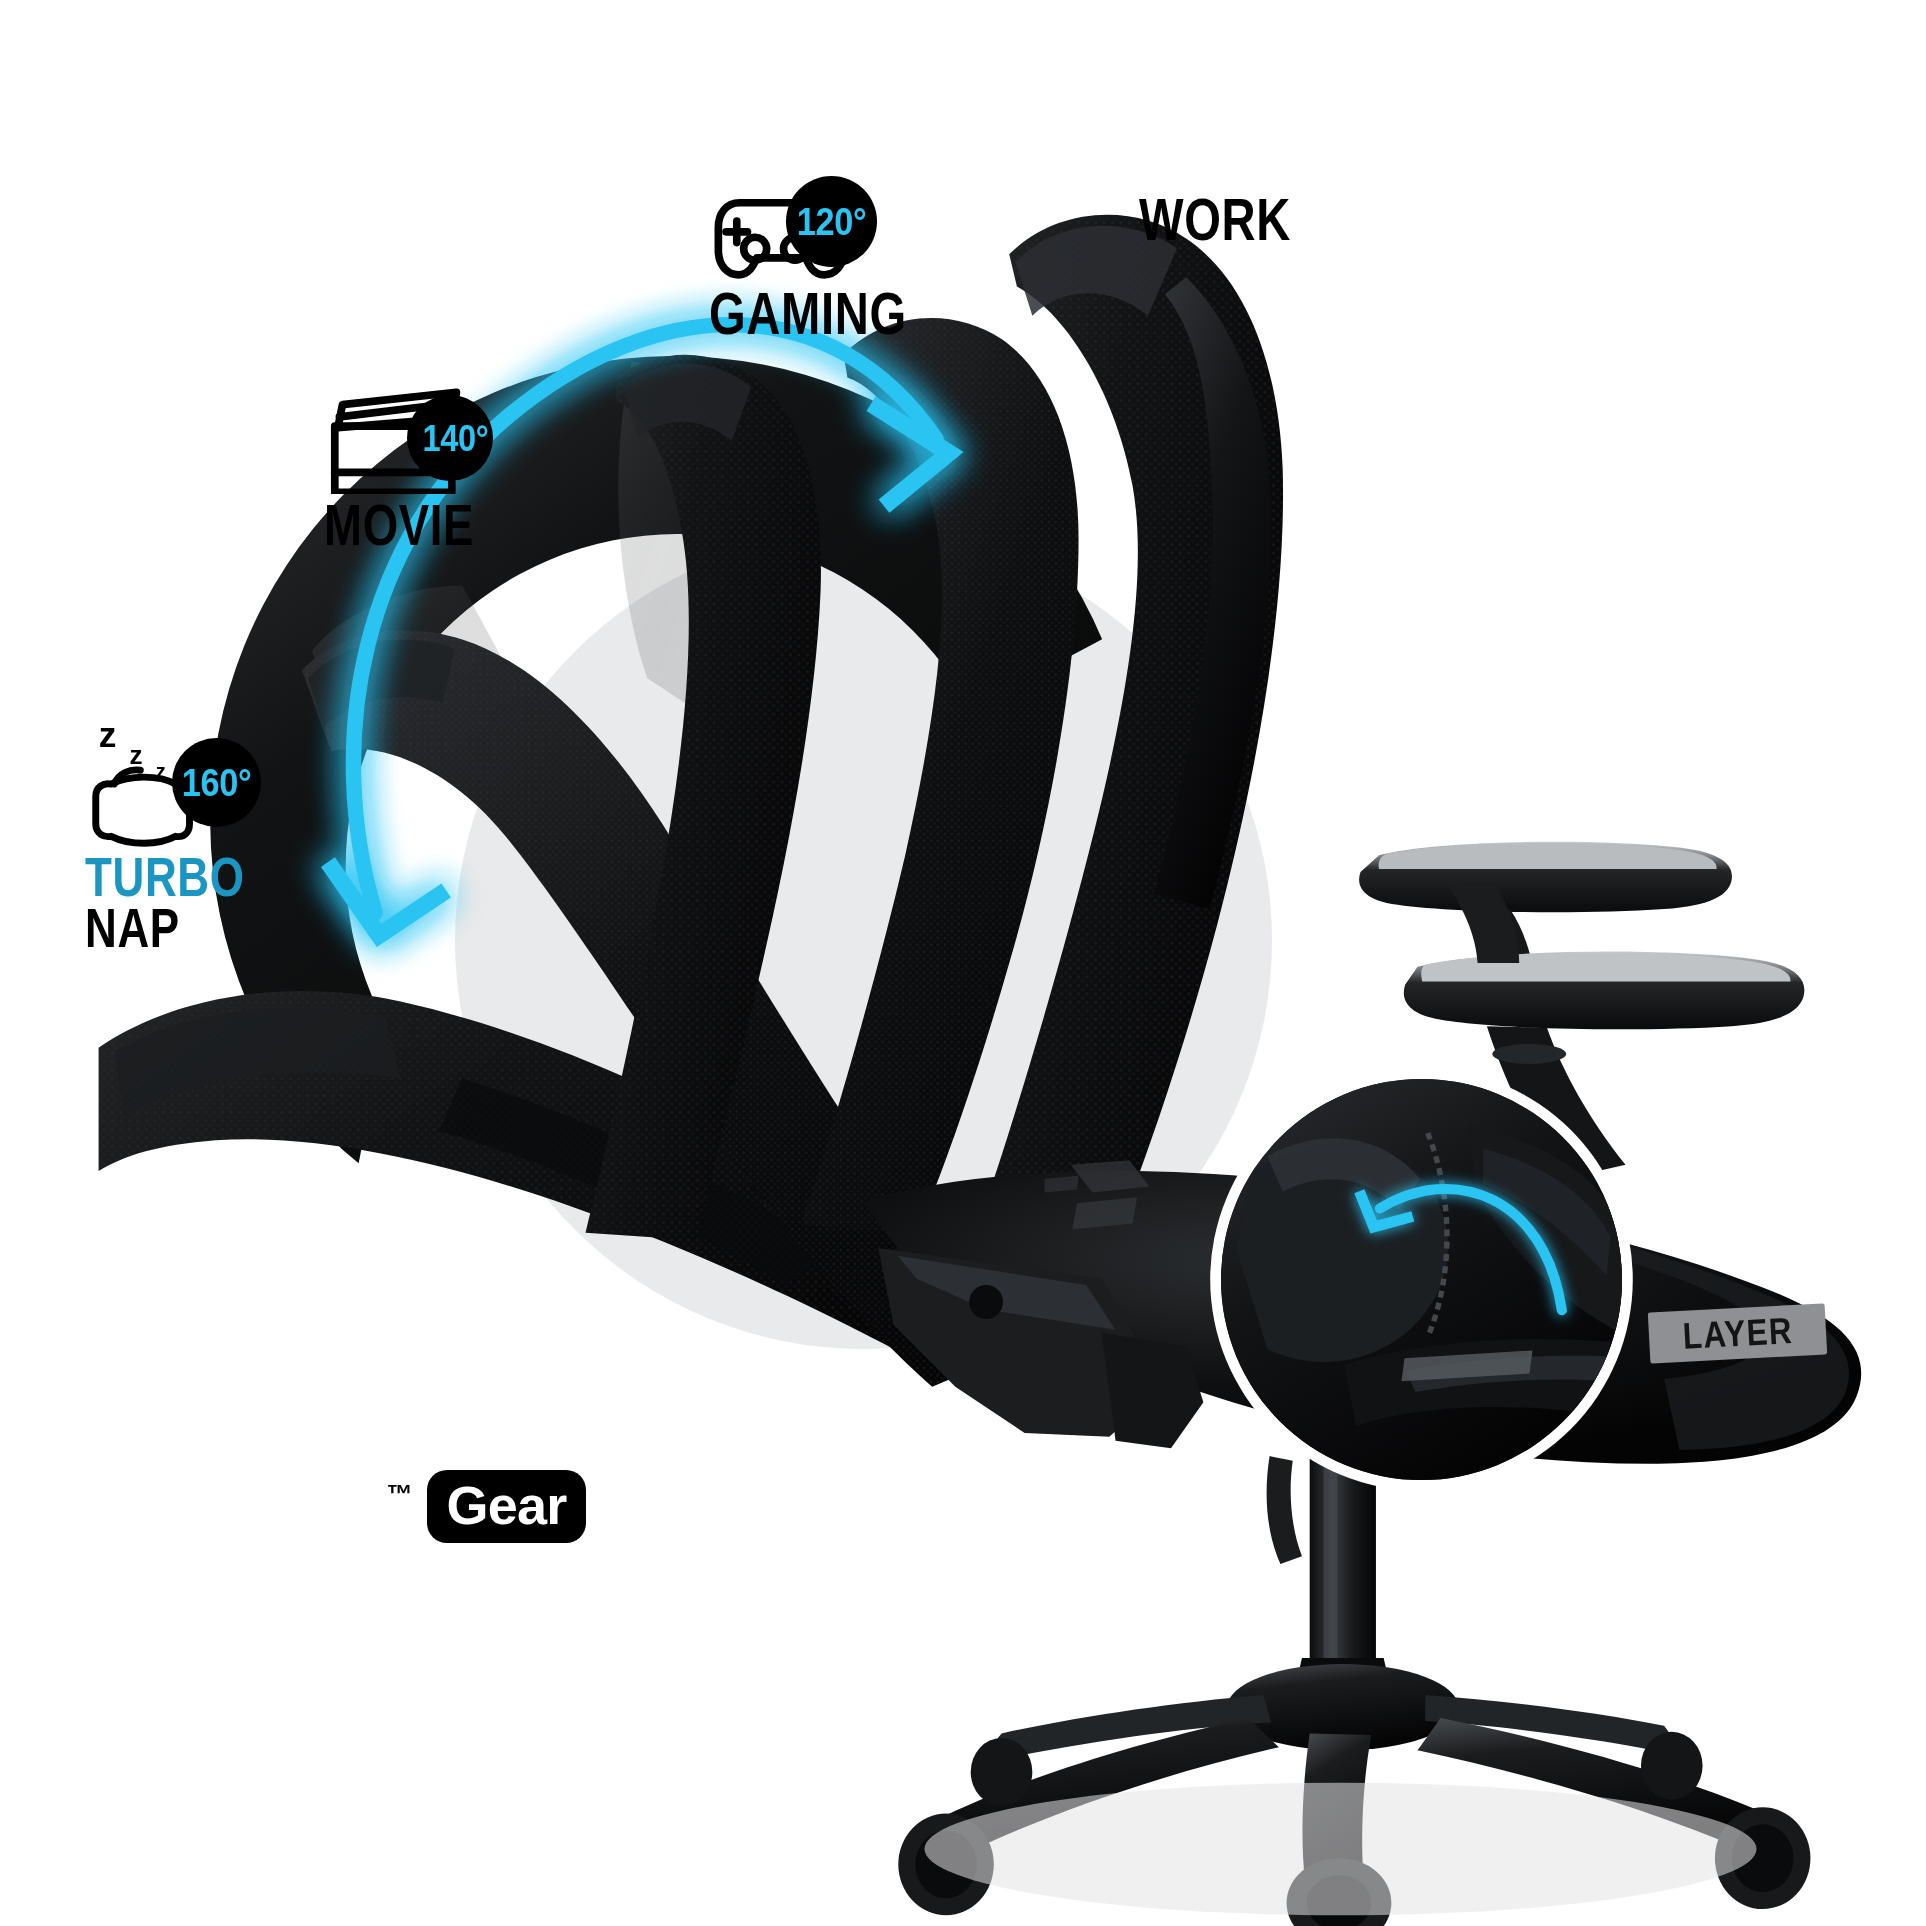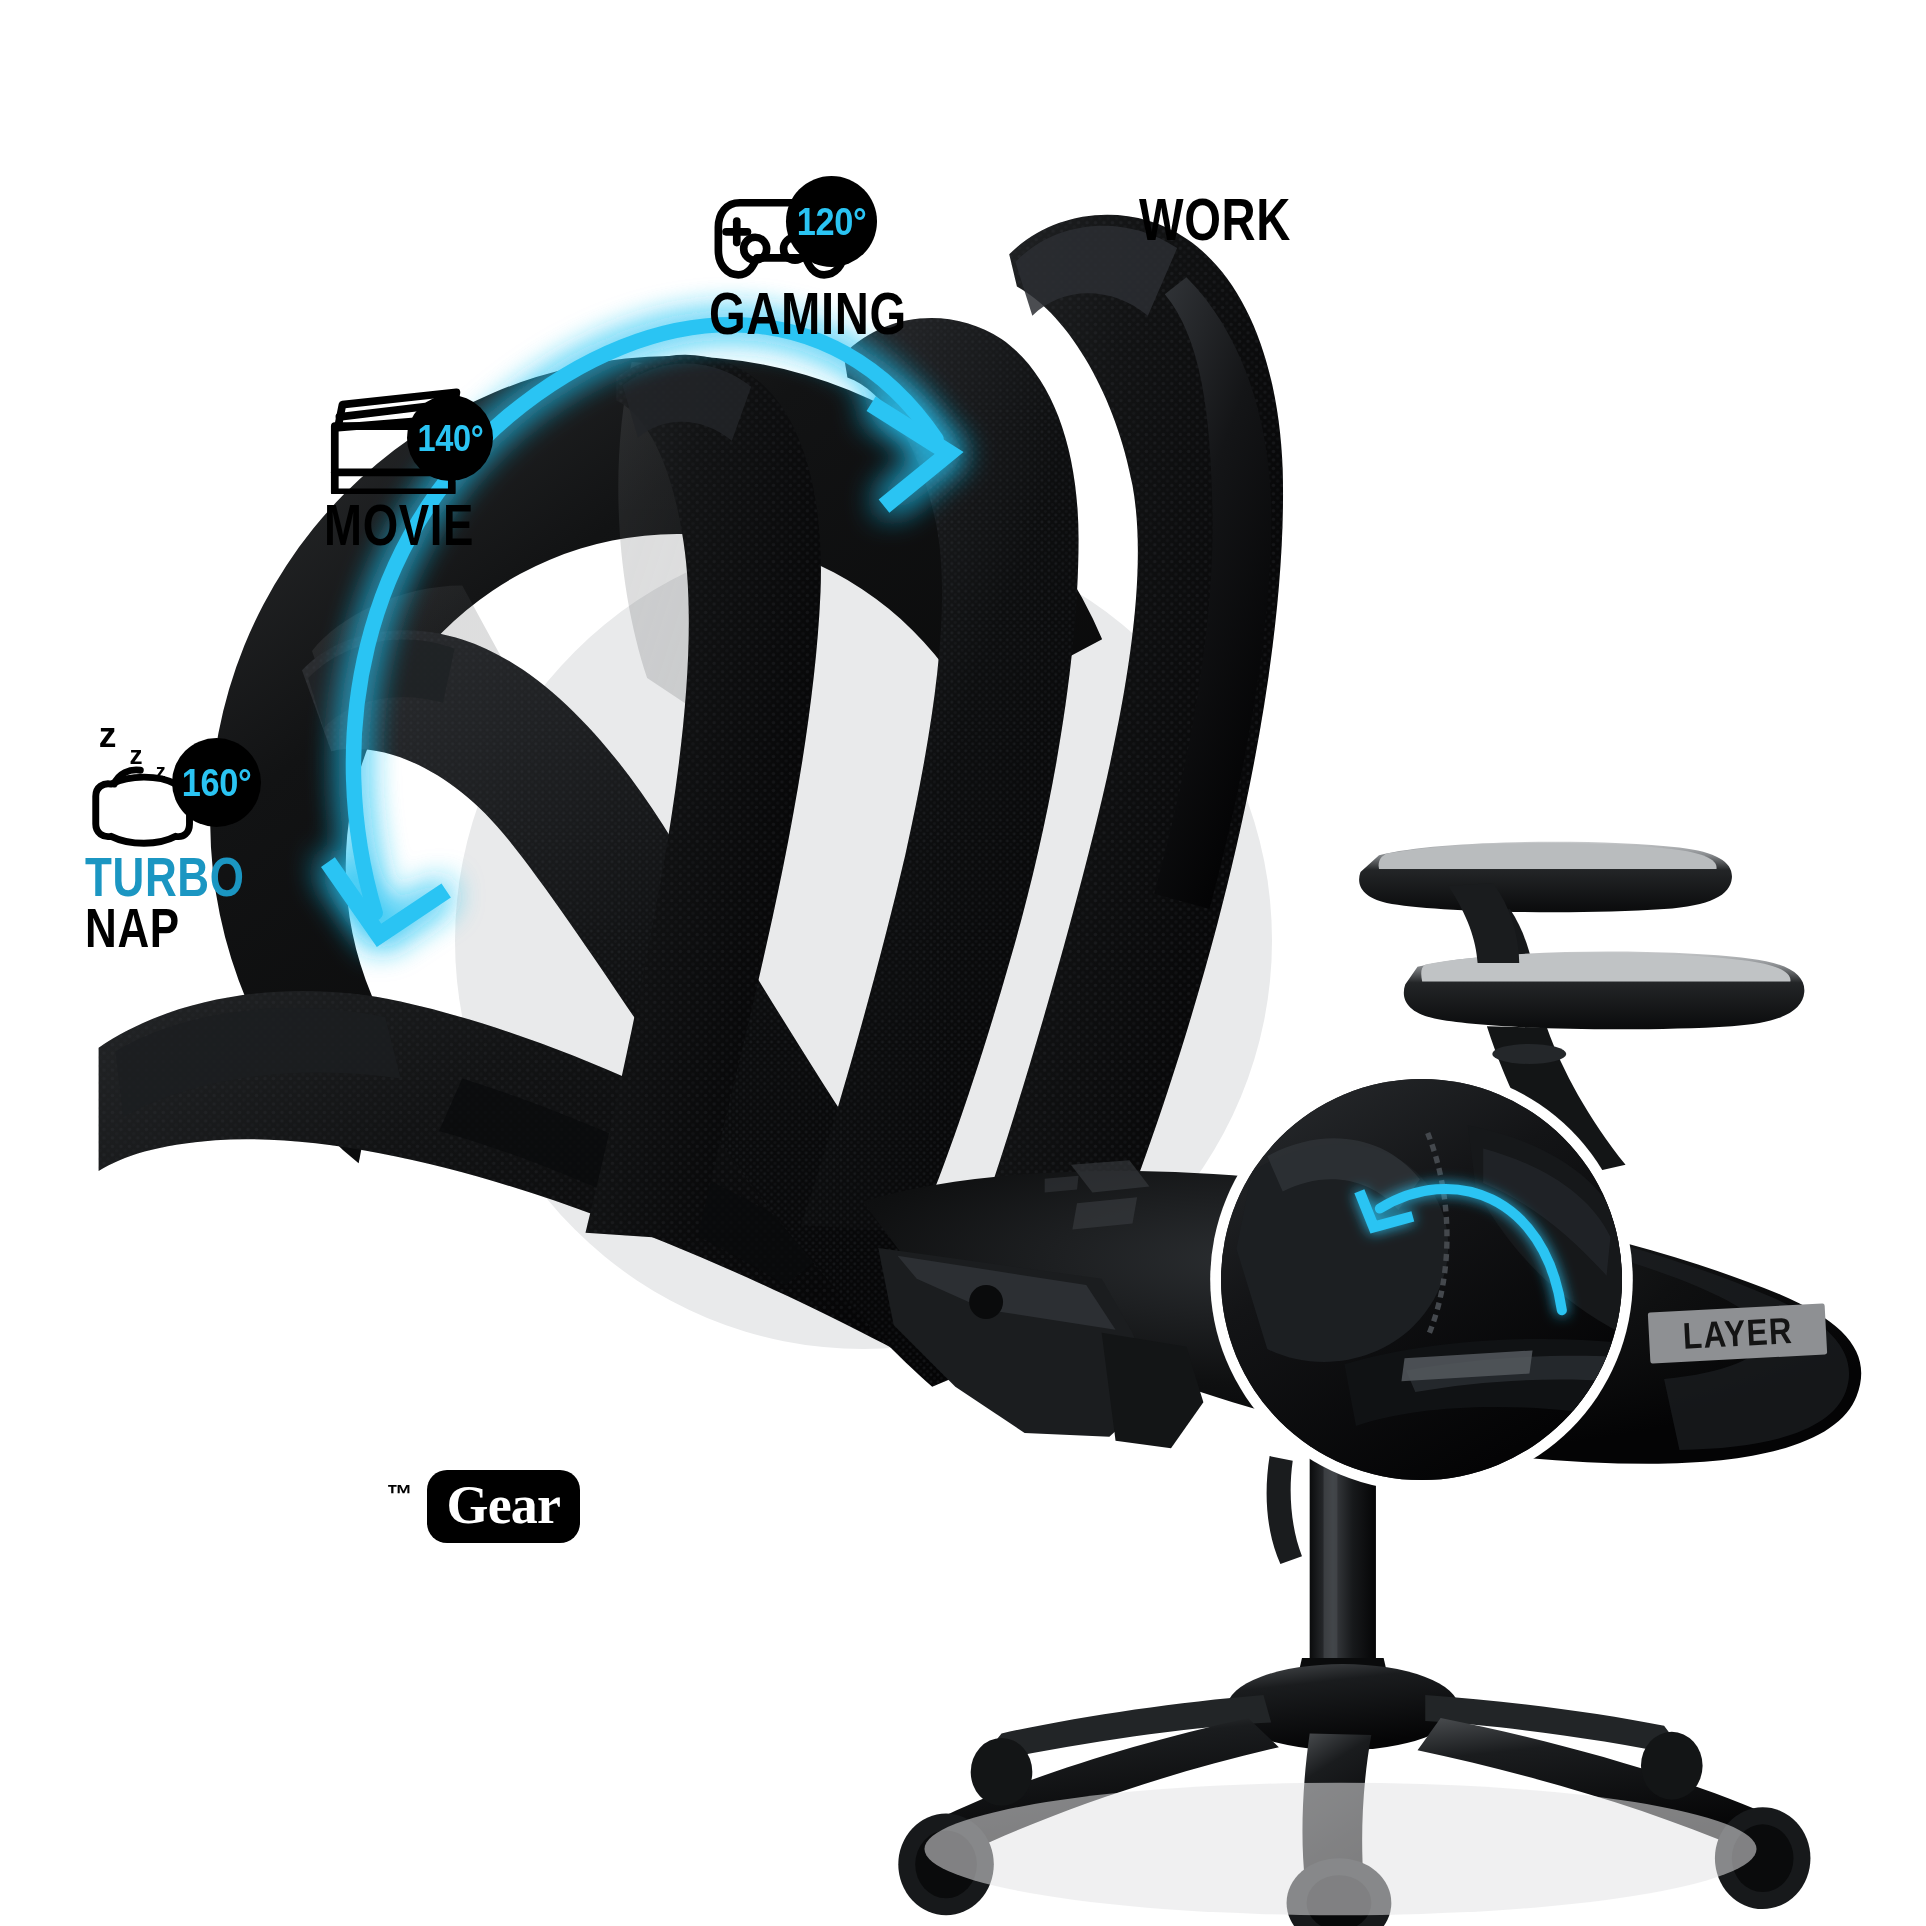--- a/index.html
+++ b/index.html
@@ -50,21 +50,21 @@
   #logo-word{
     font-family:"Liberation Sans",sans-serif;font-weight:bold;font-size:83px;
     color:#000;letter-spacing:-2.3px;line-height:1;
   }
   #logo-tm{font-family:"Liberation Sans",sans-serif;font-weight:bold;font-size:26px;color:#000;
     vertical-align:super;margin-left:1.5px;margin-bottom:35px;align-self:flex-start;margin-top:10.8px;}
   #logo-pill{
     background:#000;border-radius:20px;padding:7.7px 20px 10.8px 20px;margin-left:14px;
   }
   #logo-pill span{
-    font-family:Liberation Serif, serif;font-weight:bold;font-size:54px;color:#fff;
+    font-family:Liberation Sans, sans-serif;font-weight:bold;font-size:54px;color:#fff;
     letter-spacing:-0.8px;line-height:1;
   }
 
   
   #layer-tag{
     position:absolute;left:1649px;top:1308px;width:177px;height:51px;
     background:#8e9093;display:flex;align-items:center;justify-content:center;
     transform:rotate(-3deg);border-radius:2.3px;
   }
   #layer-tag span{
@@ -433,21 +433,21 @@
   <div class="badge-group" style="left:324px;top:378px;">
     <div class="badge-icons" style="width:208px;height:116px;">
       <svg width="154" height="108" viewBox="0 0 200 140">
         <g fill="none" stroke="#000" stroke-width="10" stroke-linejoin="round" stroke-linecap="round">
           <rect x="14" y="52" width="152" height="86"></rect>
           <line x1="14" y1="112" x2="166" y2="112"></line>
           <path d="M 18 54 L 24 24 L 172 8 L 166 42 Z"></path>
           <line x1="20" y1="40" x2="170" y2="22"></line>
         </g>
       </svg>
-      <div class="deg-circle" style="left:83px;top:17px;width:86px;height:86px;">
+      <div class="deg-circle" style="left:83px;top:17px;width:86px;height:86px;justify-content:flex-end;">
         <span class="deg-text" style="font-size:37px;">140°</span>
       </div>
     </div>
     <div class="badge-label" style="font-size:57px;margin-top:4.6px;">MOVIE</div>
   </div>
 
   <div class="badge-group" style="left:709px;top:176px;">
     <div class="badge-icons" style="width:231px;height:108px;text-align:center;">
       <svg width="146" height="92" viewBox="0 0 190 120">
         <g fill="none" stroke="#000" stroke-width="10" stroke-linejoin="round" stroke-linecap="round">

